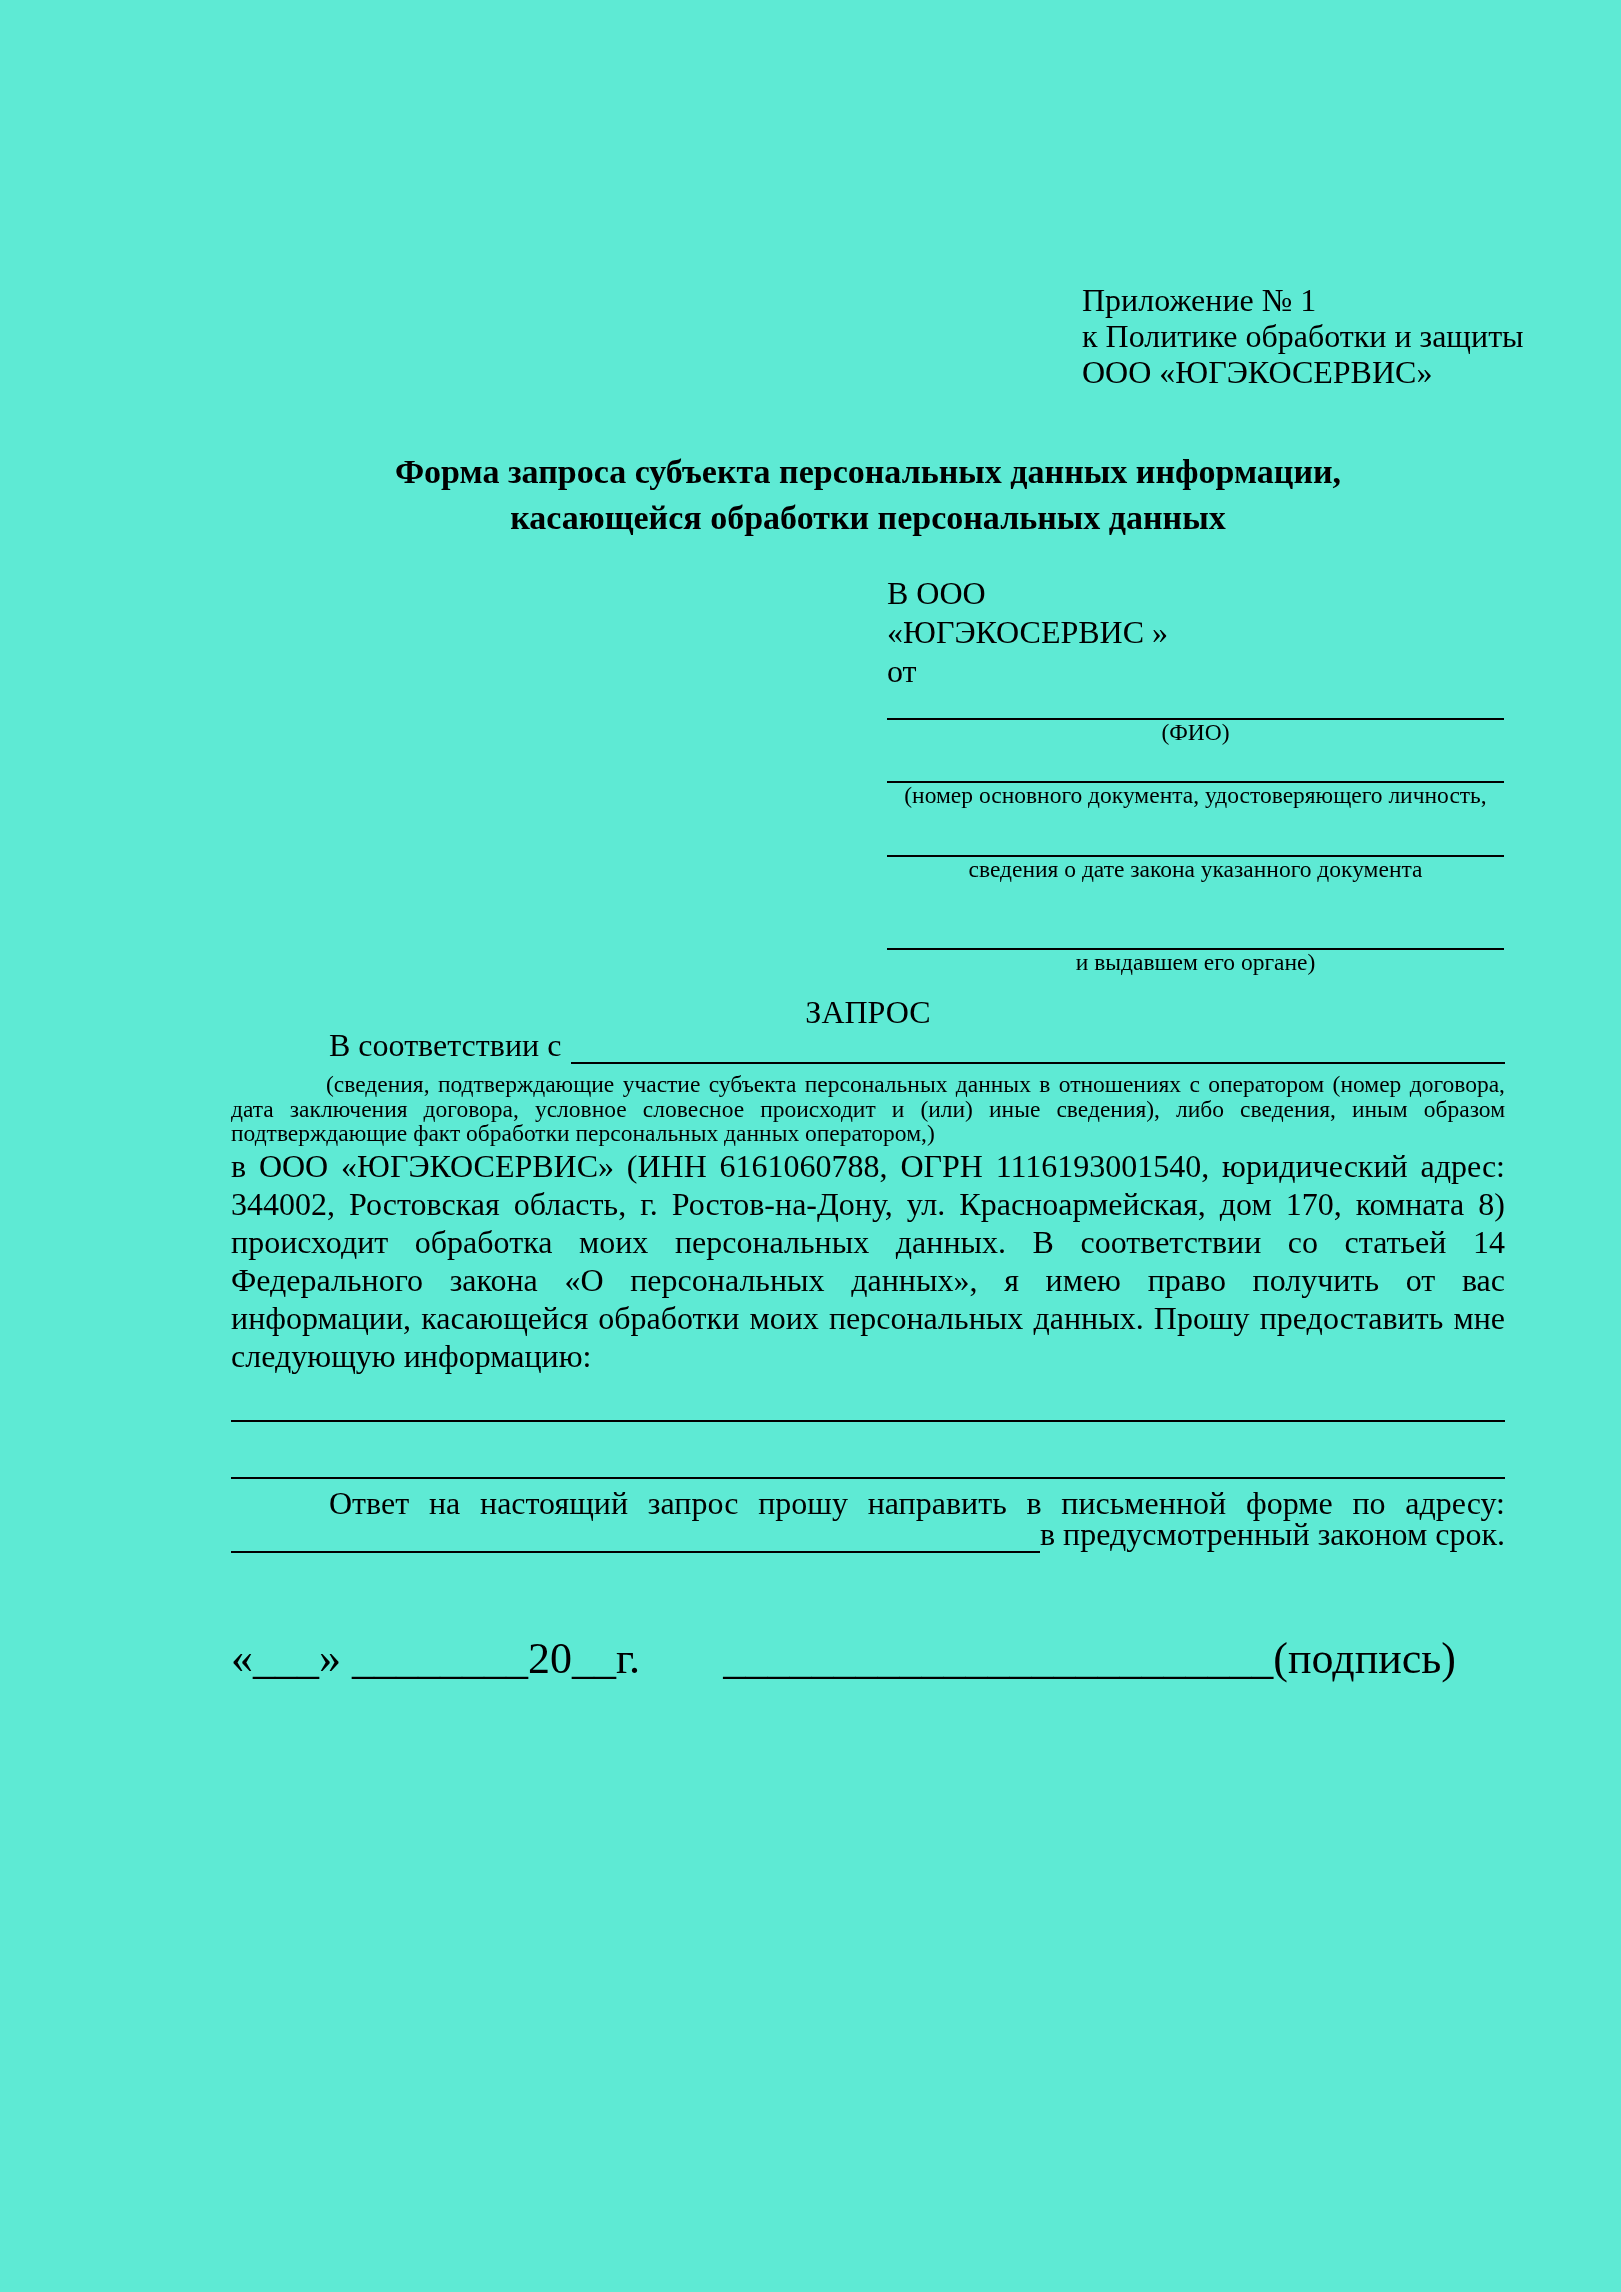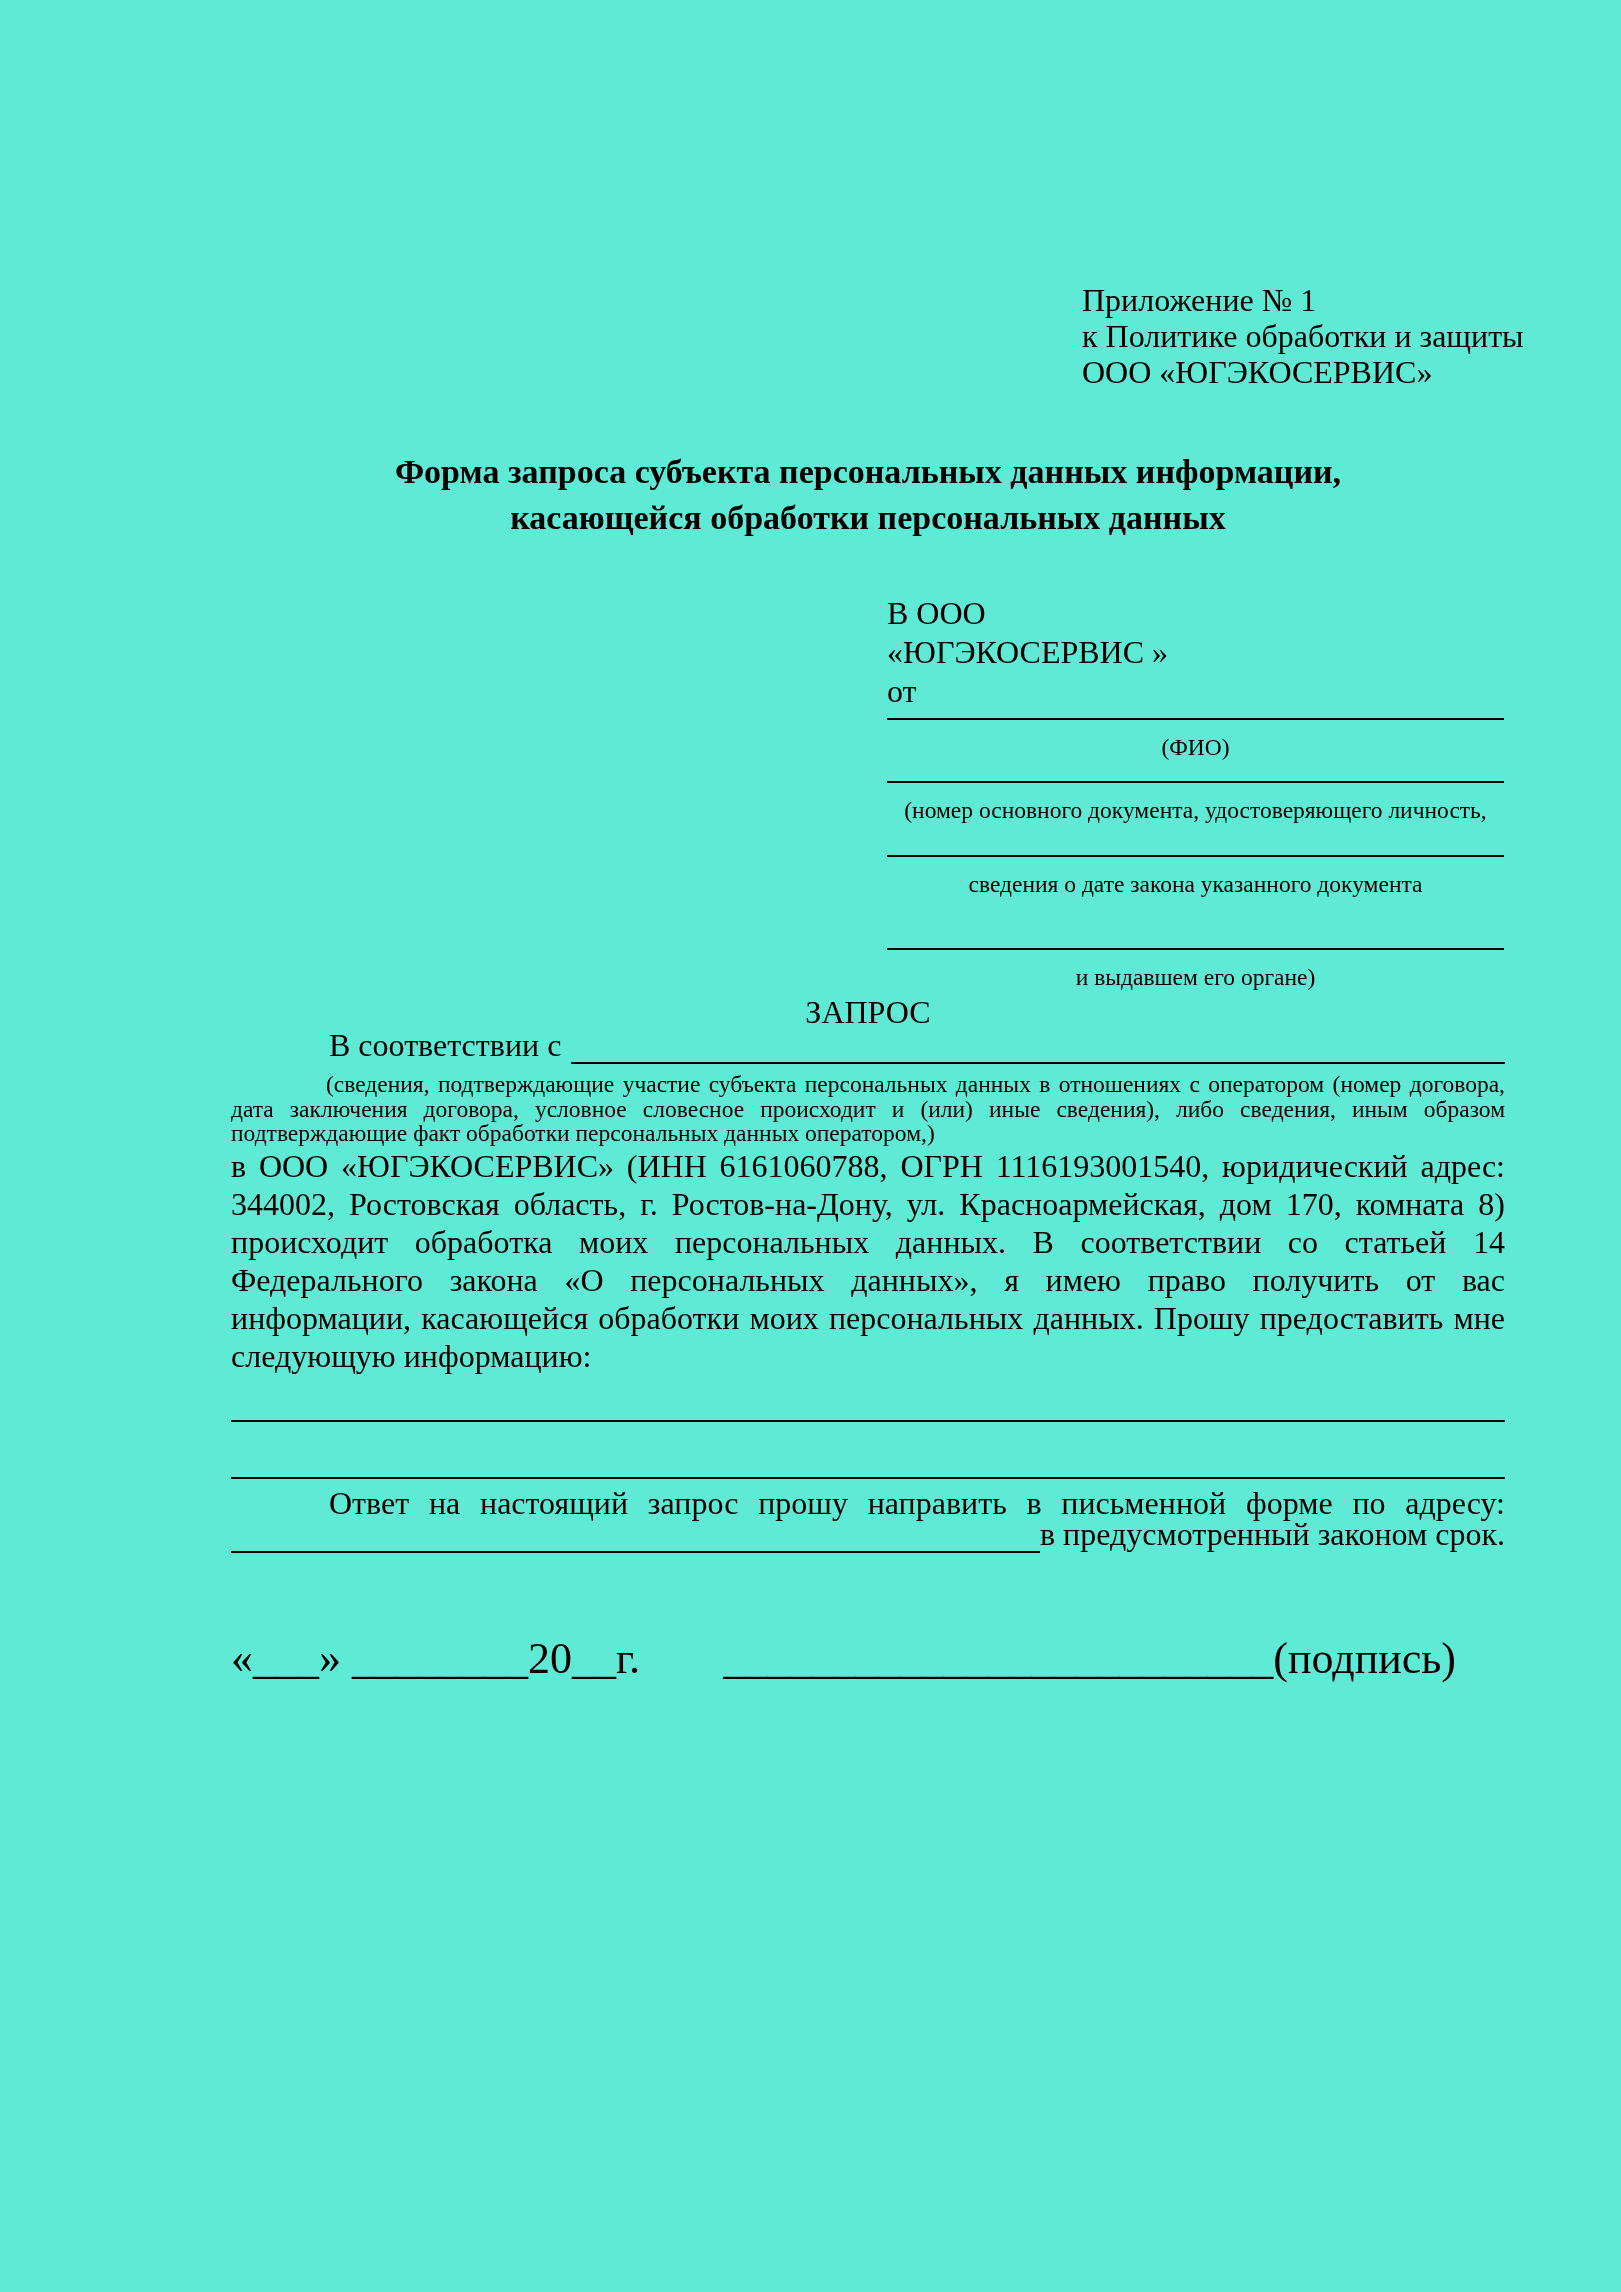--- a/index.html
+++ b/index.html
@@ -32,34 +32,34 @@
     width: 1274px;
     text-align: center;
     font-weight: bold;
     font-size: 34px;
     line-height: 46px;
   }
   
   .addressee {
     position: absolute;
     left: 887px;
-    top: 594px;
+    top: 574px;
     font-size: 32px;
     line-height: 39px;
     white-space: nowrap;
   }
   .field {
     position: absolute;
     left: 887px;
     width: 617px;
     border-top: 2px solid #000;
     text-align: center;
     font-size: 23.5px;
     line-height: 25.5px;
-    padding-top: 15px;
+    padding-top: 0;
   }
   .field-1 { top: 718px; }
   .field-2 { top: 781px; }
   .field-3 { top: 855px; }
   .field-4 { top: 948px; }
   
   .zapros-heading {
     position: absolute;
     left: 231px;
     top: 994px;

